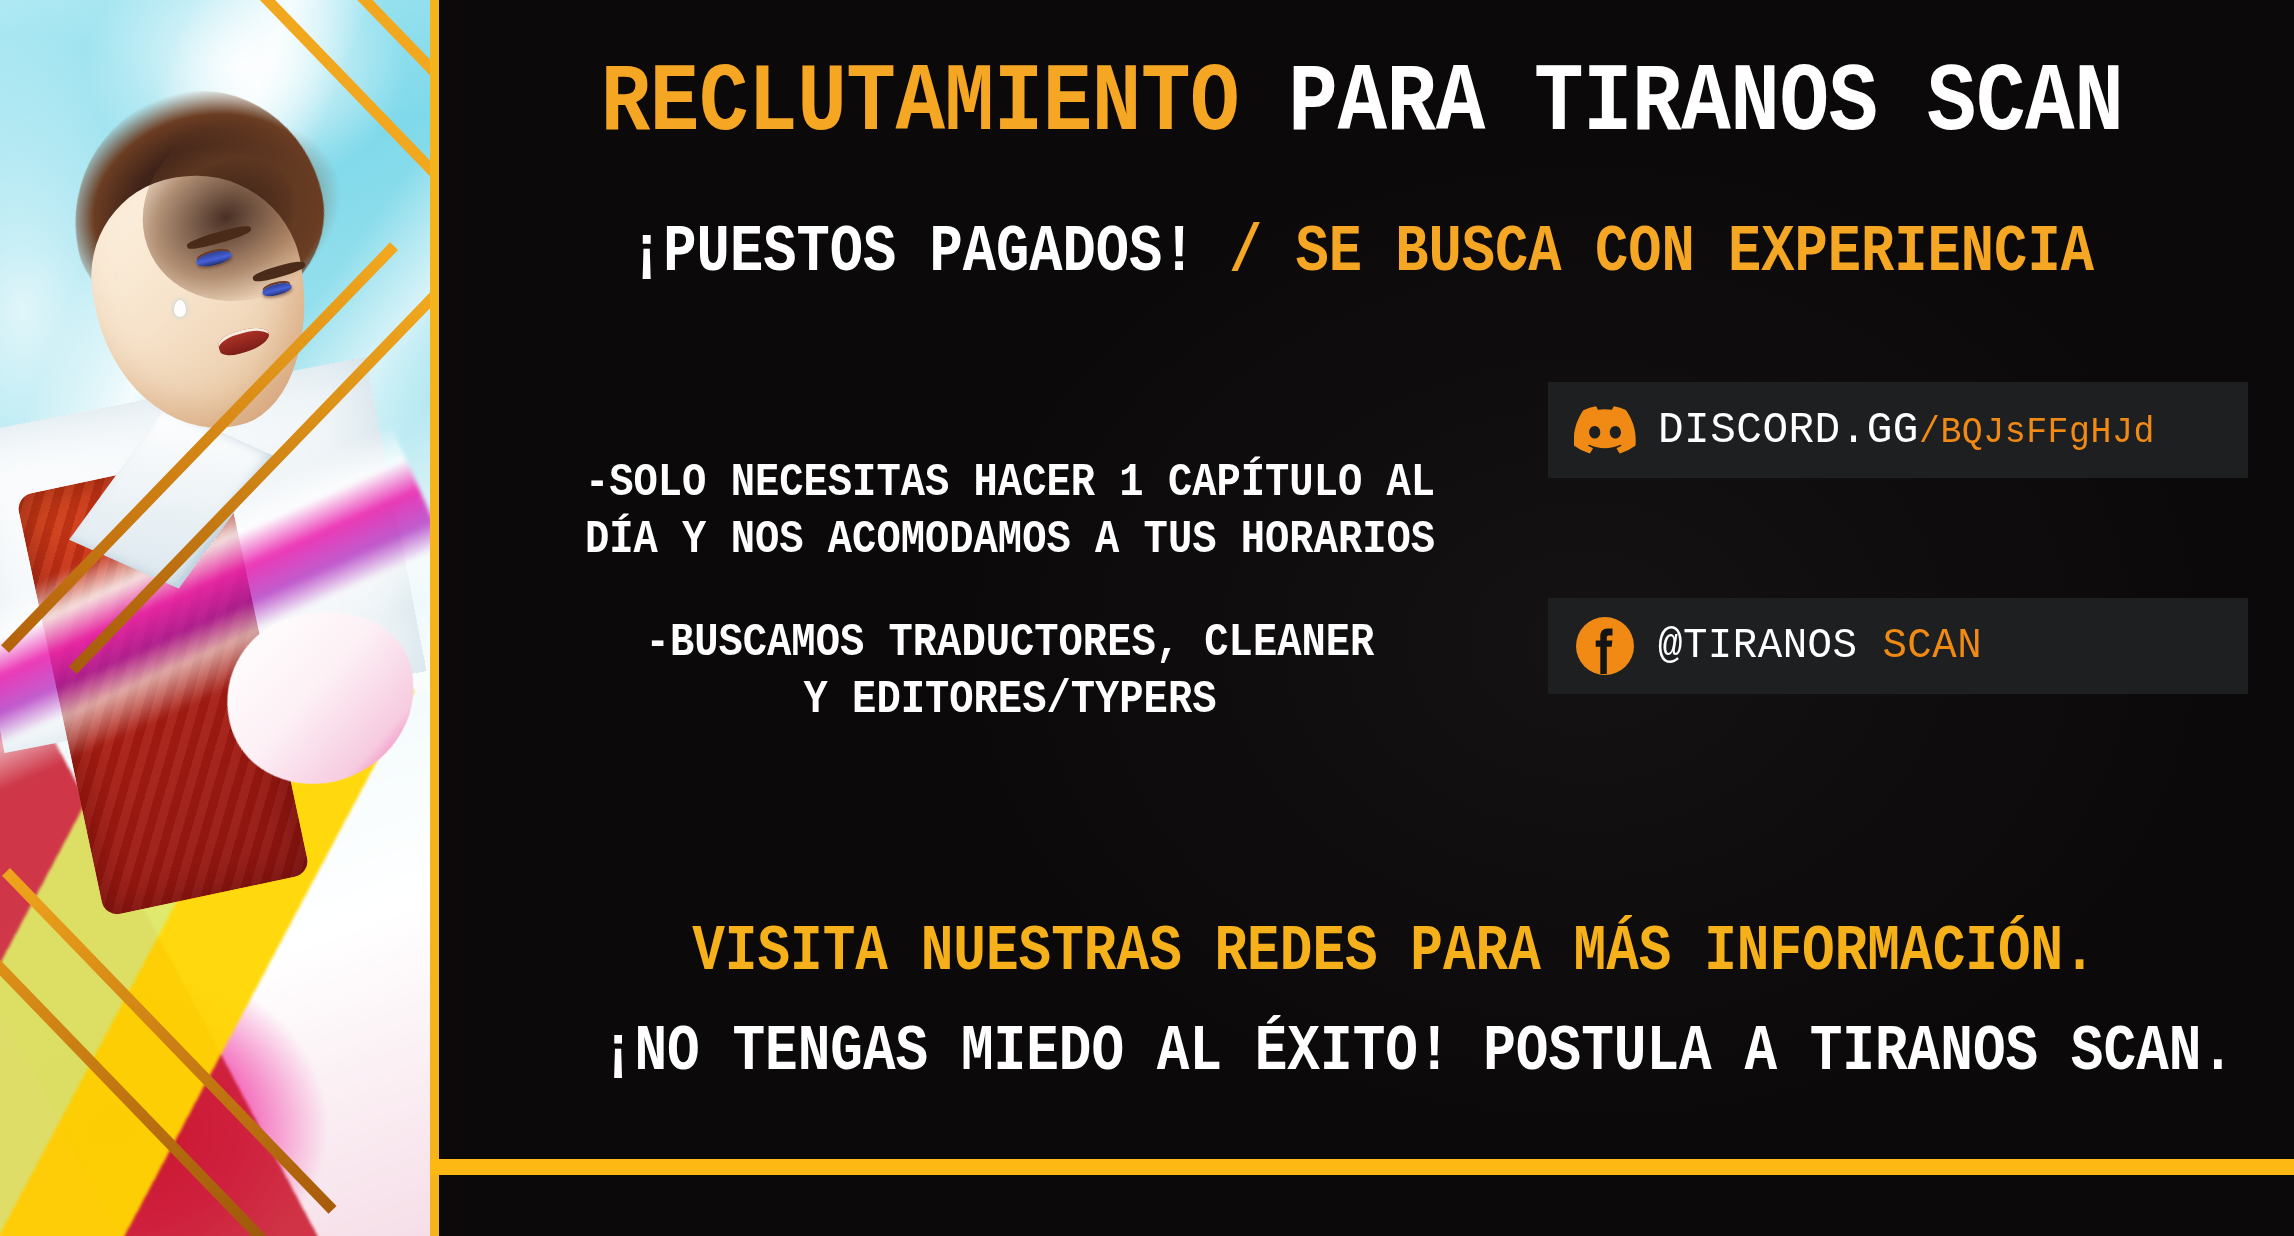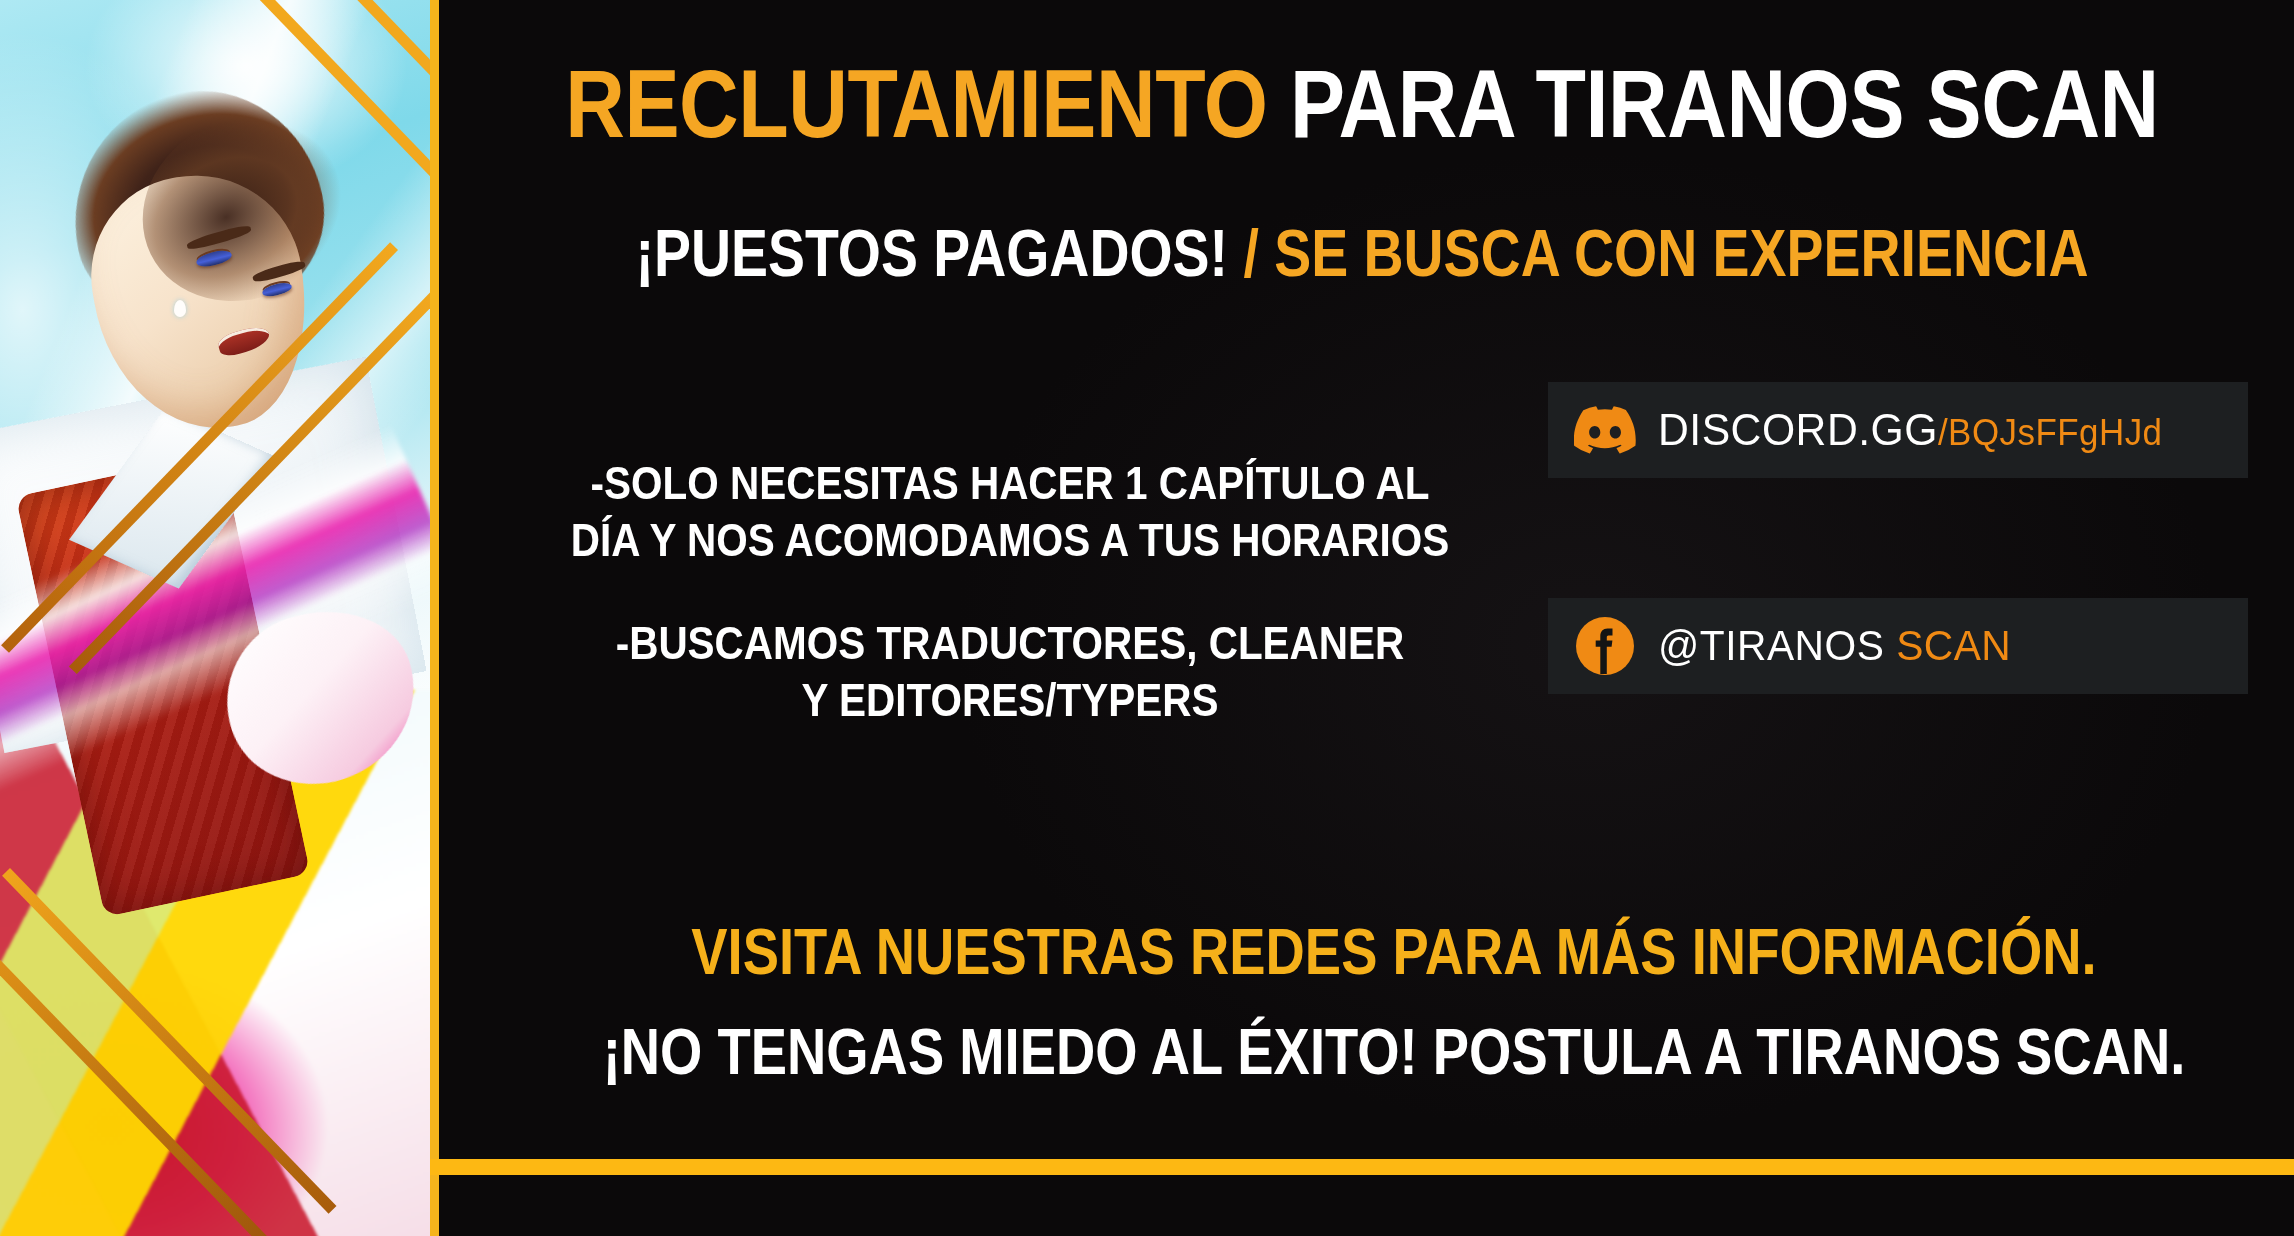--- a/index.html
+++ b/index.html
@@ -6,21 +6,21 @@
     margin: 0;
     padding: 0;
     background: #000;
   }
   #banner {
     position: relative;
     width: 2294px;
     height: 1236px;
     overflow: hidden;
     background: #0a0809;
-    font-family: Liberation Sans, sans-serif;
+    font-family: Liberation Mono, monospace;
     -webkit-font-smoothing: antialiased;
   }
 
   
   .art-panel {
     position: absolute;
     left: 0; top: 0;
     width: 430px;
     height: 1236px;
     overflow: hidden;

